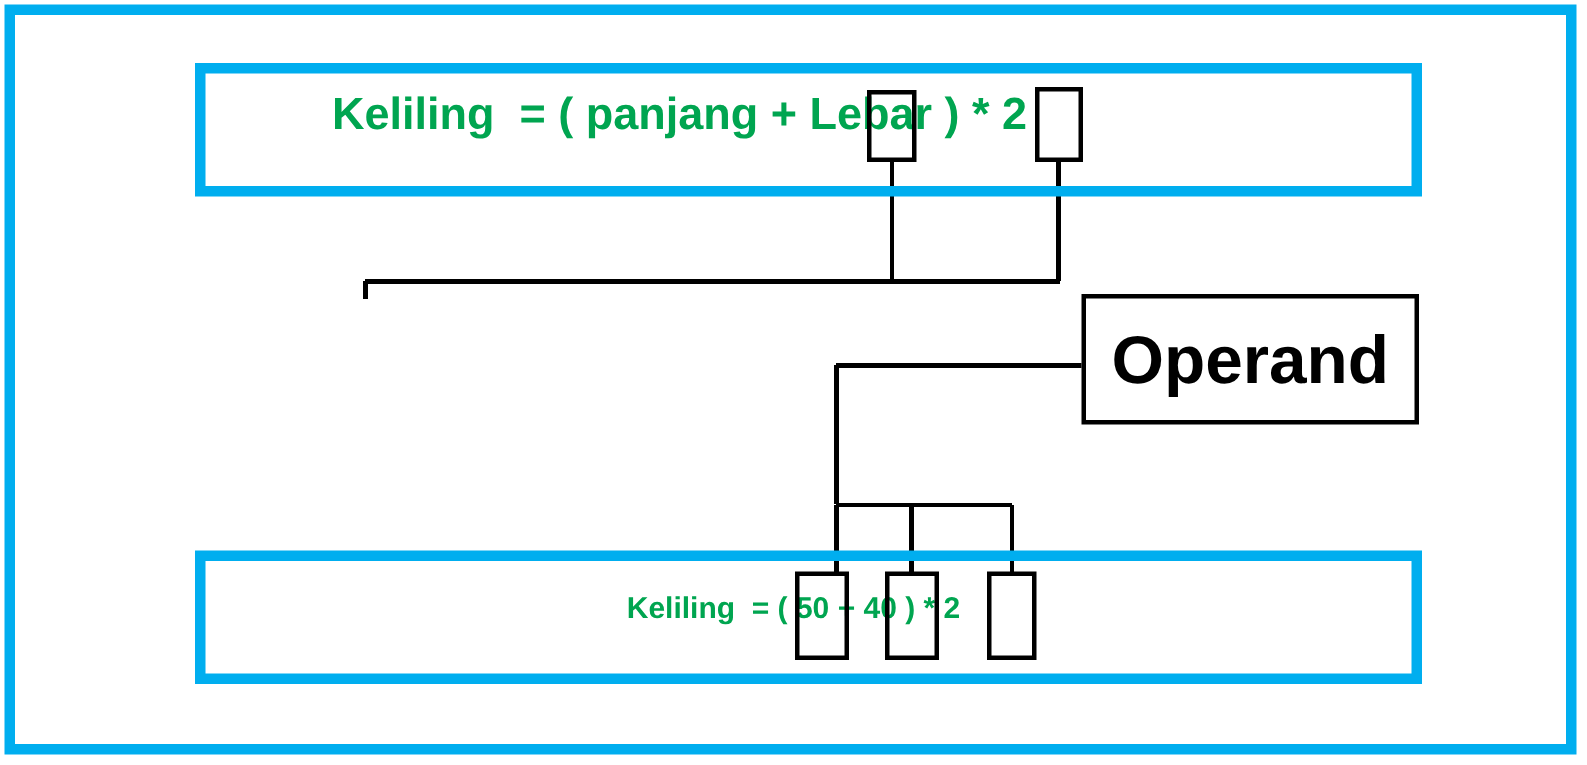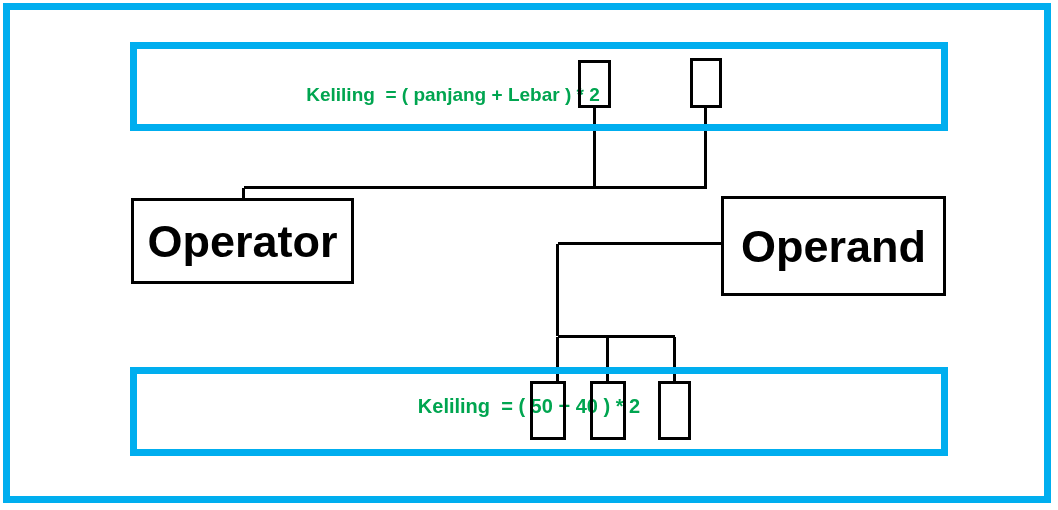--- a/index.html
+++ b/index.html
@@ -51,24 +51,24 @@
   .formula-text {
     position: absolute;
     white-space: pre;
     color: #00A550;
     font-family: "Liberation Sans", sans-serif;
     font-weight: bold;
     letter-spacing: 0px;
   }
   #formula-top-text {
     left: 0;
-    top: 78px;
+    top: 60px;
     width: 906px;
     text-align: center;
-    font-size: 19px;
+    font-size: 30px;
     line-height: 34px;
   }
   #formula-bottom-text {
     left: 0;
     top: 390px;
     width: 1058px;
     text-align: center;
     font-size: 20px;
     line-height: 32px;
   }
@@ -99,21 +99,21 @@
   #node-operator {
     left: 131px;
     top: 198px;
     width: 223px;
     height: 86px;
   }
   #node-operand {
     left: 721px;
     top: 196px;
     width: 225px;
-    height: 100px;
+    height: 87px;
   }
   svg#connectors {
     position: absolute;
     left: 0;
     top: 0;
     width: 1058px;
     height: 510px;
     pointer-events: none;
   }
 </style>
@@ -141,23 +141,20 @@
     </g>
   </svg>
 
   <div id="formula-panel-top" class="formula-panel"></div>
 
   <div id="formula-top-text" class="formula-text">Keliling  = ( panjang + Lebar ) * 2</div>
 
   <div class="token-box" style="left:578px; top:60px; width:33px; height:48px;"></div>
   <div class="token-box" style="left:690px; top:58px; width:32px; height:50px;"></div>
 
-  <div id="node-operator" class="node-box">
-    <span class="node-label">Operator</span>
-  </div>
 
   <div id="node-operand" class="node-box">
     <span class="node-label">Operand</span>
   </div>
 
   <div id="formula-panel-bottom" class="formula-panel"></div>
 
   <div id="formula-bottom-text" class="formula-text">Keliling  = ( 50 + 40 ) * 2</div>
 
   <div class="token-box" style="left:530px; top:381px; width:36px; height:59px;"></div>

